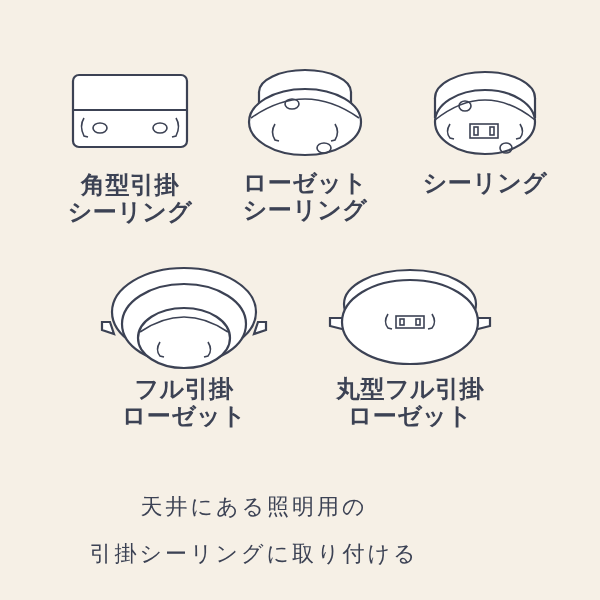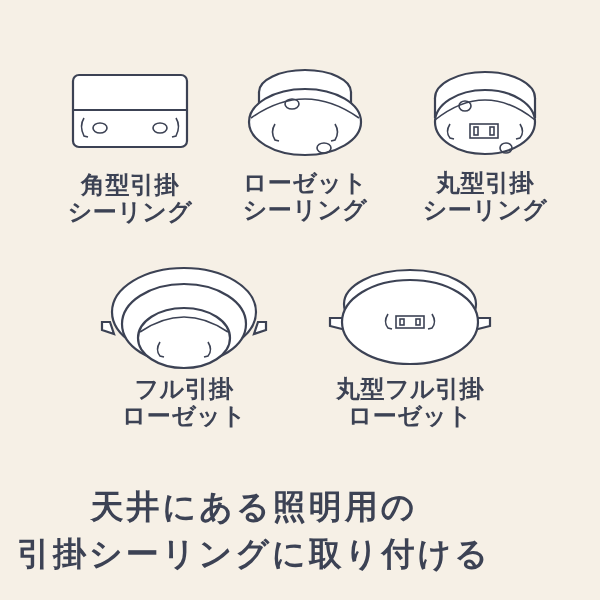--- a/index.html
+++ b/index.html
@@ -2,21 +2,21 @@
 <html><head>
 <meta charset="utf-8">
 <style>
   html, body { margin:0; padding:0; }
   body { width:600px; height:600px; background:#f6f0e6; position:relative; overflow:hidden;
          font-family:"DejaVu Sans","Liberation Sans",sans-serif; color:#3c4254; }
   .item { position:absolute; text-align:center; }
   .item svg { display:block; margin:0 auto; }
   .label { font-weight:bold; font-size:24px; line-height:27px; color:#3c4254; letter-spacing:0.5px; }
   .caption { position:absolute; left:0; width:508px; top:483px; text-align:center;
-             font-weight:bold; font-size:33px; line-height:47px; color:#3c4254; letter-spacing:3px; }
+             font-weight:normal; font-size:22px; line-height:47px; color:#3c4254; letter-spacing:3px; }
   .stroke { fill:#fff; stroke:#3c4254; stroke-width:2.2; }
   .thin { fill:none; stroke:#3c4254; stroke-width:1.6; }
 </style>
 </head>
 <body>
 
 <div class="item" style="left:40px; top:70px; width:180px;">
   <svg width="120" height="80" viewBox="0 0 120 80">
     <rect class="stroke" x="3" y="5" width="114" height="72" rx="6"></rect>
     <line class="thin" x1="3" y1="40" x2="117" y2="40" style="stroke-width:2"></line>
@@ -60,21 +60,20 @@
     <path class="thin" d="M5 60 Q55 20 105 60" style="fill:none"></path>
     <ellipse class="thin" cx="35" cy="46" rx="6" ry="5"></ellipse>
     <ellipse class="thin" cx="76" cy="88" rx="6" ry="5"></ellipse>
     <path class="thin" d="M20 64 q-5 8 0 14 l4 1"></path>
     <path class="thin" d="M90 64 q5 8 0 14 l-4 1"></path>
     <rect class="thin" x="40" y="64" width="28" height="14"></rect>
     <rect class="thin" x="44" y="67" width="4" height="8"></rect>
     <rect class="thin" x="60" y="67" width="4" height="8"></rect>
   </svg>
   <div style="margin-top:10px;">
-    <div class="label">丸型引掛</div>
     <div class="label">シーリング</div>
   </div>
 </div>
 
 <div class="item" style="left:84px; top:262px; width:200px;">
   <svg width="180" height="110" viewBox="0 0 180 110">
     <path class="stroke" d="M16 60 l-8 0 l0 8 l12 4 z"></path>
     <path class="stroke" d="M164 60 l8 0 l0 8 l-12 4 z"></path>
     <ellipse class="stroke" cx="90" cy="50" rx="72" ry="44"></ellipse>
     <ellipse class="stroke" cx="90" cy="62" rx="62" ry="40"></ellipse>

